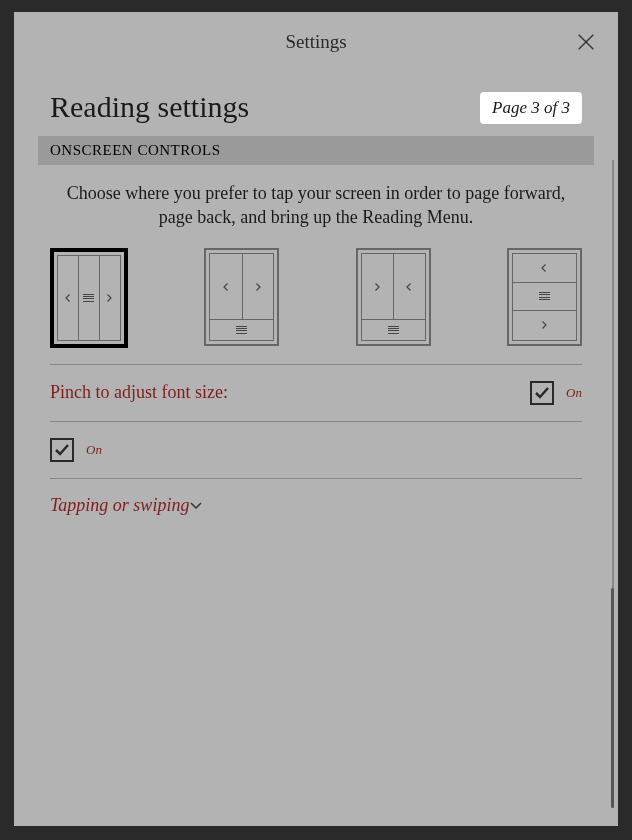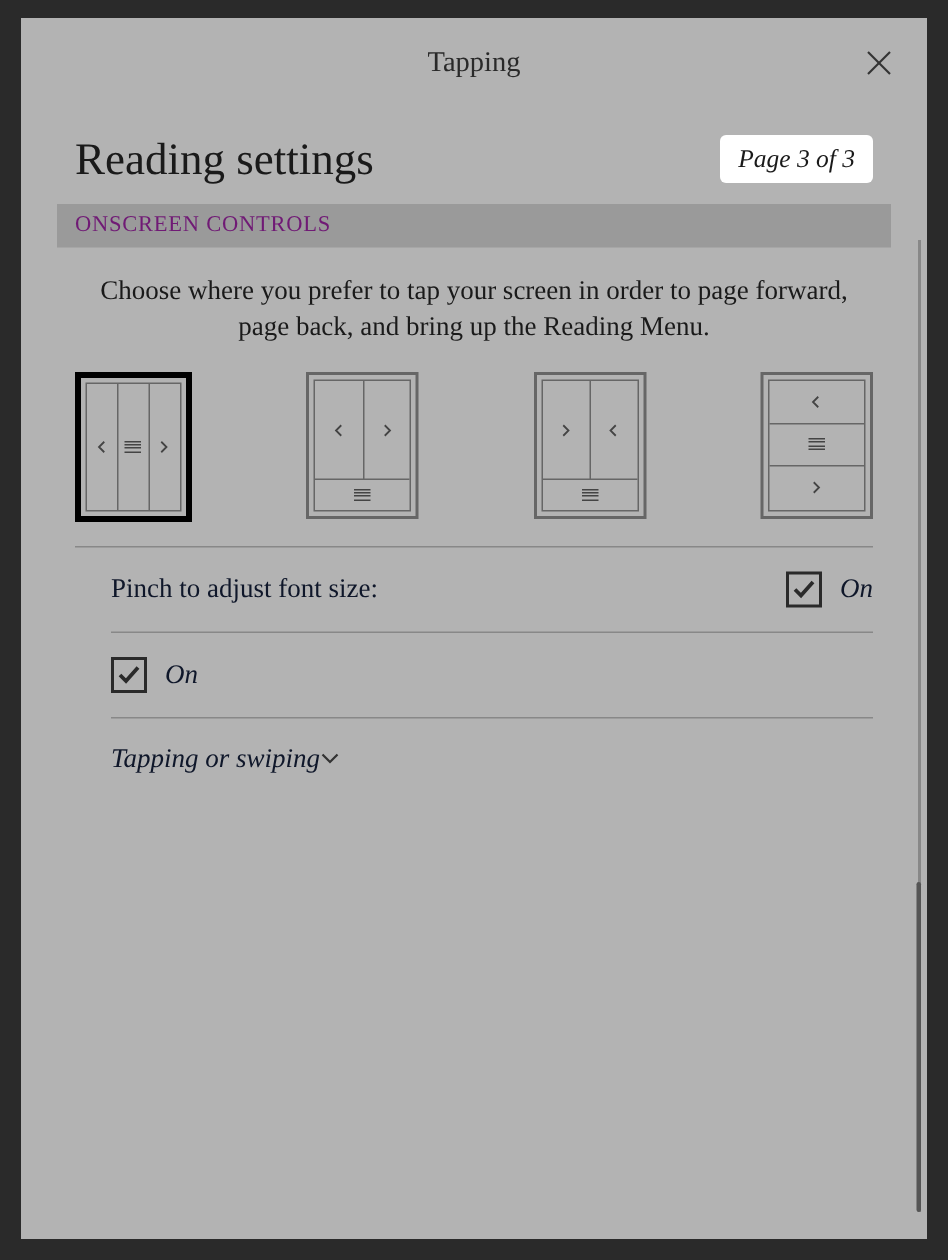--- a/index.html
+++ b/index.html
@@ -48,41 +48,41 @@
       width: 22px;
       height: 22px;
     }
     .content {
       padding: 0 36px;
       position: relative;
     }
     .title-row {
       display: flex;
       justify-content: space-between;
-      align-items: flex-start;
+      align-items: flex-end;
       padding: 18px 0 8px 0;
     }
     .page-title {
       font-size: 30px;
       color: #1a1a1a;
       font-weight: normal;
     }
     .page-badge {
       background: #fff;
       padding: 6px 12px;
       border-radius: 4px;
       font-size: 17px;
       font-style: italic;
       color: #1a1a1a;
     }
     .section-header {
       background: #9a9a9a;
       padding: 6px 12px;
       font-size: 15px;
-      color: #701a75;
+      color: #000000;
       letter-spacing: 0.5px;
       margin: 4px -12px 0 -12px;
     }
     .section-desc {
       font-size: 18px;
       color: #1a1a1a;
       line-height: 1.35;
       padding: 16px 0 18px 0;
       text-align: center;
     }
@@ -158,22 +158,21 @@
       height: 1px;
       background: #444;
     }
     .setting-row {
       display: flex;
       justify-content: space-between;
       align-items: center;
       padding: 16px 0;
       border-bottom: 1px solid #888;
       font-size: 18px;
-      color: #0f172a;
-      margin-left: 24px;
+      color: #7f1d1d;
     }
     .setting-row:last-child {
       border-bottom: none;
     }
     .toggle-group {
       display: flex;
       align-items: center;
       gap: 12px;
     }
     .checkbox {
@@ -184,21 +183,21 @@
       align-items: center;
       justify-content: center;
       cursor: pointer;
     }
     .checkbox svg {
       width: 16px;
       height: 16px;
     }
     .toggle-value {
       font-style: italic;
-      font-size: 18px;
+      font-size: 13px;
       text-align: center;
     }
     .dropdown-group {
       display: flex;
       align-items: center;
       gap: 0;
       cursor: pointer;
     }
     .dropdown-value {
       font-style: italic;
@@ -232,21 +231,21 @@
       width: 3px;
       background: #555;
       border-radius: 2px;
     }
   </style>
 </head>
 <body>
 
 <div class="modal">
   <div class="header">
-    <span class="header-title">Tapping</span>
+    <span class="header-title">Settings</span>
     <div class="close-btn">
       <svg viewBox="0 0 24 24" fill="none" stroke="#333" stroke-width="1.5">
         <line x1="4" y1="4" x2="20" y2="20"></line>
         <line x1="20" y1="4" x2="4" y2="20"></line>
       </svg>
     </div>
   </div>
 
   <div class="content">
     <div class="title-row">

